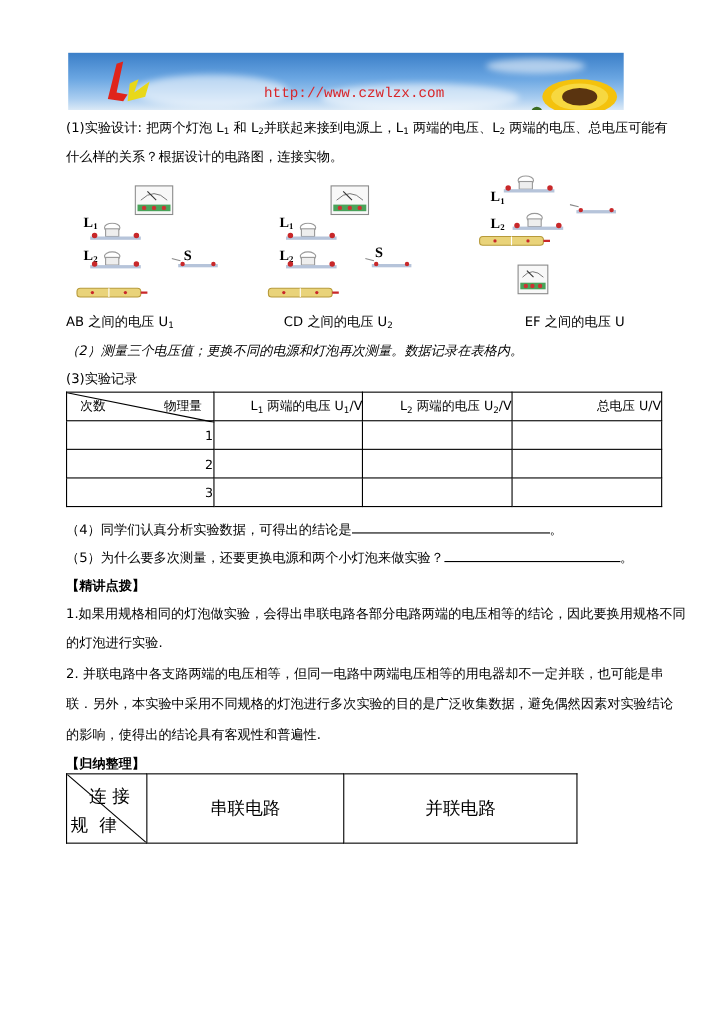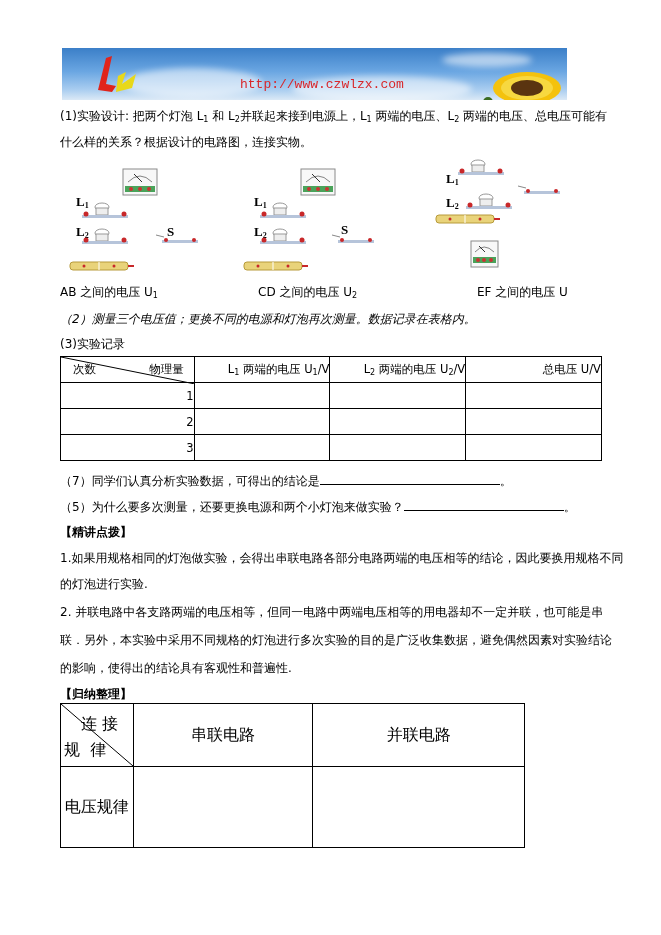--- a/index.html
+++ b/index.html
@@ -214,21 +214,21 @@
   <tr>
     <td>3</td>
     <td></td>
     <td></td>
     <td></td>
   </tr>
 </tbody>
   </table>
 
 <div class="abs line" style="top:472px;">
-  <span>（7）同学们认真分析实验数据，可得出的结论是</span><span class="blank" style="width:180px;"></span><span>。</span>
+  <span>（4）同学们认真分析实验数据，可得出的结论是</span><span class="blank" style="width:180px;"></span><span>。</span>
 </div>
 <div class="abs line" style="top:498px;">
   <span>（5）为什么要多次测量，还要更换电源和两个小灯泡来做实验？</span><span class="blank" style="width:160px;"></span><span>。</span>
 </div>
 
 <div class="abs line bold" style="top:524px;">【精讲点拨】</div>
 <div class="abs line" style="top:550px;">1.如果用规格相同的灯泡做实验，会得出串联电路各部分电路两端的电压相等的结论，因此要换用规格不同</div>
 <div class="abs line" style="top:576px;">的灯泡进行实验.</div>
 <div class="abs line" style="top:604px;">2. 并联电路中各支路两端的电压相等，但同一电路中两端电压相等的用电器却不一定并联，也可能是串</div>
 <div class="abs line" style="top:632px;">联．另外，本实验中采用不同规格的灯泡进行多次实验的目的是广泛收集数据，避免偶然因素对实验结论</div>
@@ -242,19 +242,14 @@
     <td style="width:72px;height:62px;" class="diag">
       <svg width="72" height="62">
             <line x1="0" y1="0" x2="72" y2="62" stroke="#000" stroke-width="1"></line>
           </svg>
       <span style="position:absolute;left:20px;top:10px;">连 接</span>
       <span style="position:absolute;left:3px;top:36px;white-space:pre;">规  律</span>
     </td>
     <td style="width:180px;">串联电路</td>
     <td style="width:212px;">并联电路</td>
   </tr>
-  <tr>
-    <td style="height:80px;">电压规律</td>
-    <td></td>
-    <td></td>
-  </tr>
 </tbody>
   </table>
 
 </body></html>

